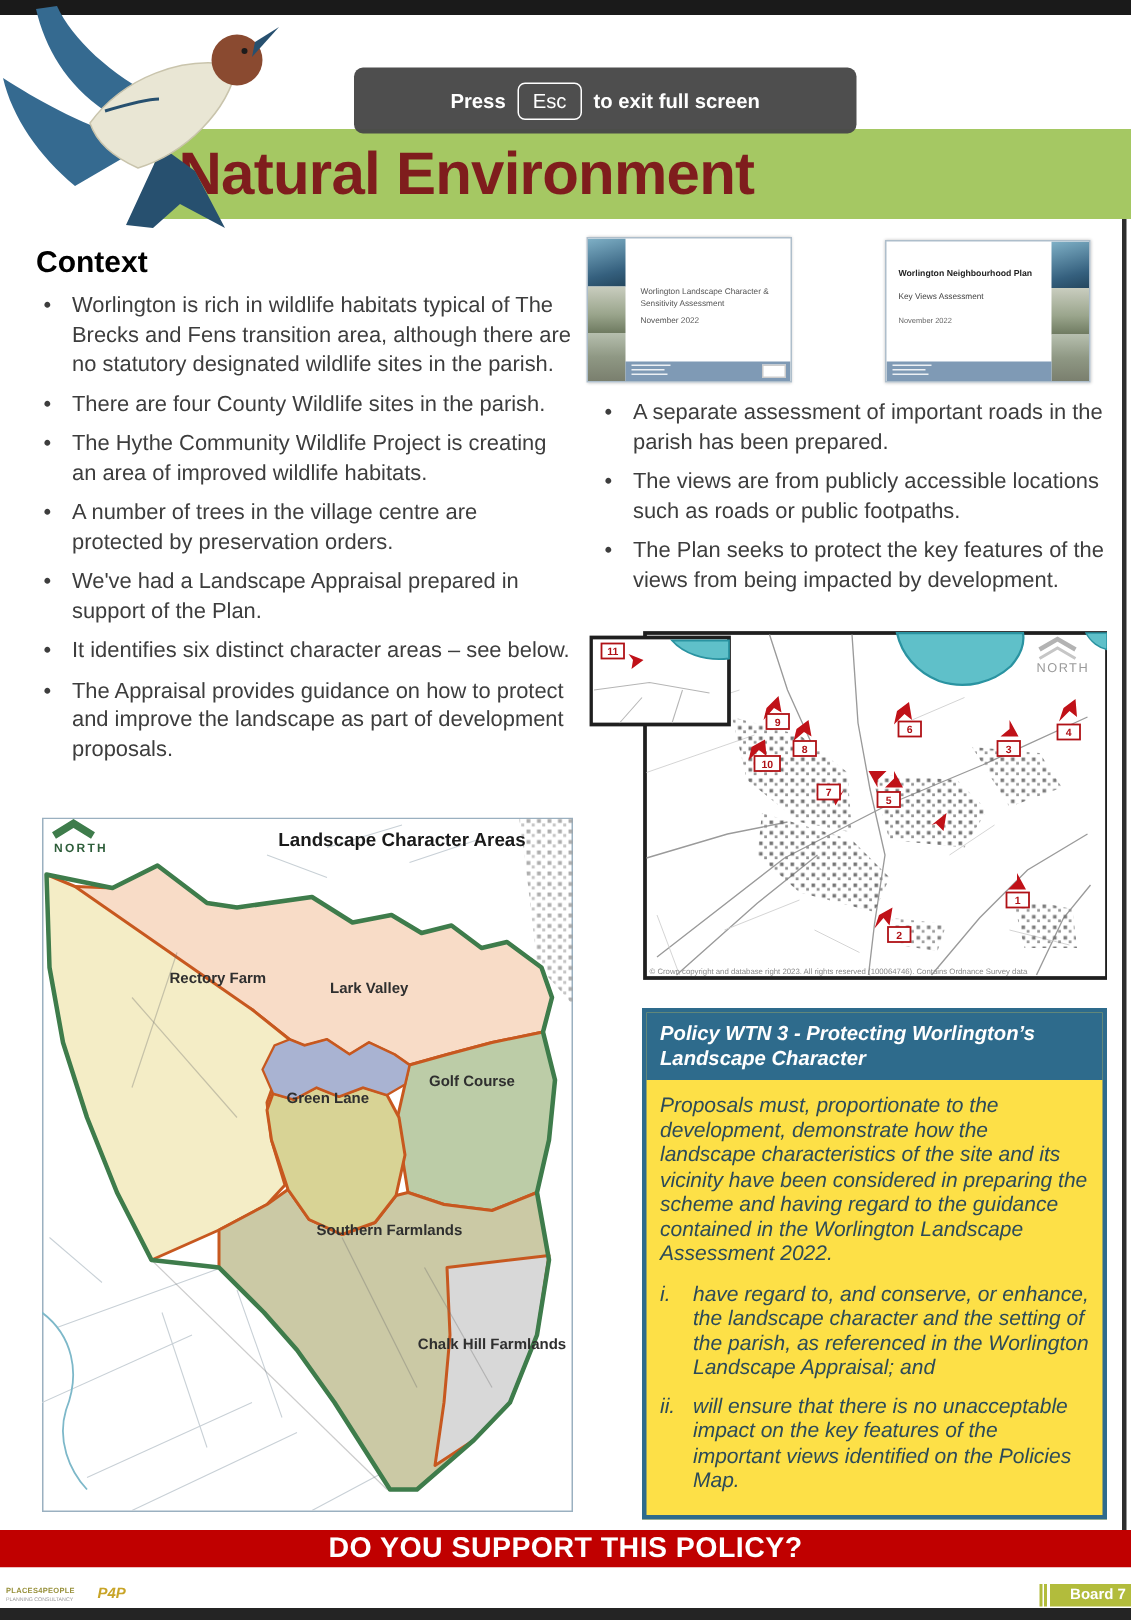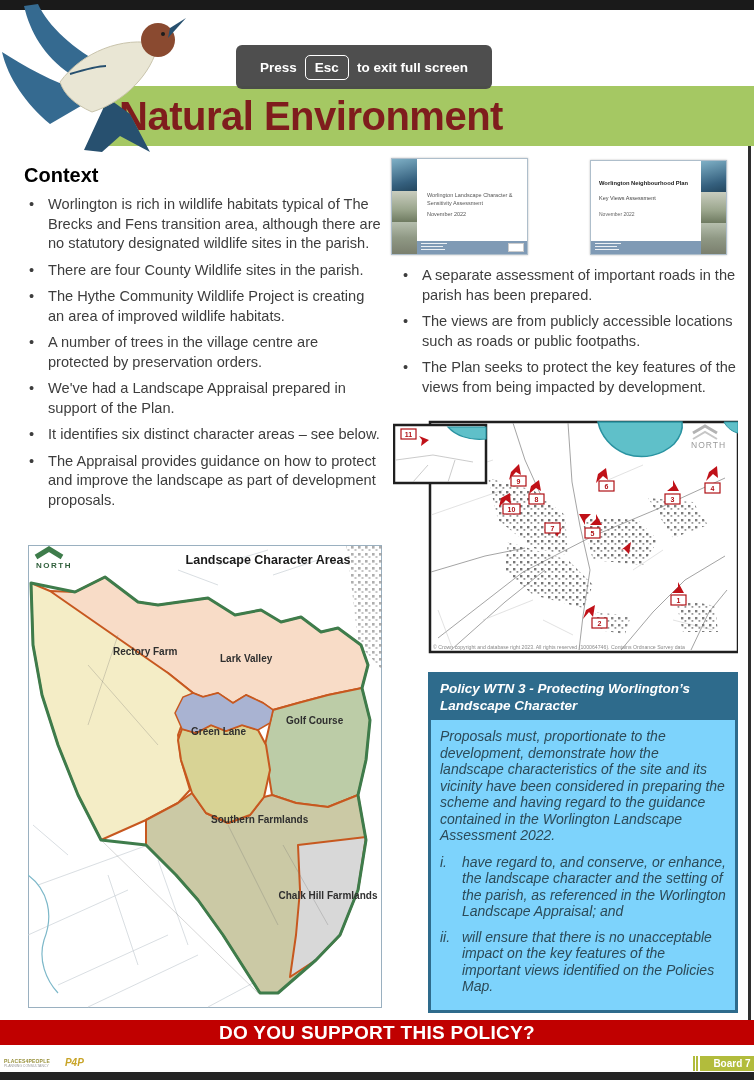--- a/index.html
+++ b/index.html
@@ -10,25 +10,25 @@
   .top-strip    { position:absolute; left:0; top:0; width:754px; height:10px; background:#1a1a1a; }
   .bottom-strip { position:absolute; left:0; top:1072px; width:754px; height:8px; background:#242424; }
   .edge-line    { position:absolute; left:748px; top:146px; width:3px; height:874px; background:#2e2e2e; }
 
   
   .banner { position:absolute; left:103px; top:86px; width:651px; height:60px;
             background:#a5c863; display:flex; align-items:center; }
   .banner h1 { font-size:40px; font-weight:bold; color:#7f1d1d; padding-left:16px; letter-spacing:-0.5px; }
 
   
-  .toast { position:absolute; left:236px; top:45px; width:256px; height:44px;
+  .toast { position:absolute; left:236px; top:45px; width:335px; height:44px;
            background:rgba(72,72,72,0.97); border-radius:6px; display:flex;
            align-items:center; justify-content:center; gap:8px; color:#fff;
            font-size:13.5px; font-weight:bold; z-index:30; }
-  .keycap { border:1.5px solid #ffffff; border-radius:5px; padding:4px 9px; font-weight:bold; }
+  .keycap { border:1.5px solid #ffffff; border-radius:5px; padding:4px 9px; font-weight:normal; }
 
   .bird { position:absolute; left:0; top:4px; z-index:40; }
 
   
   .left-col  { position:absolute; left:24px; top:164px; width:358px; }
   .left-col h2 { font-size:20px; font-weight:bold; color:#000; margin-bottom:8px; }
   ul.bullets { list-style:none; }
   ul.bullets li { display:flex; margin-bottom:7px; font-size:14.6px; line-height:19.5px; color:#3d3d3d; }
   ul.bullets .dot { width:24px; flex:none; padding-left:5px; }
   ul.bullets .txt { flex:1; }
@@ -57,21 +57,21 @@
   .ft-lines span { display:block; height:1.5px; background:rgba(255,255,255,.85); margin:1.5px 0 0 4px; }
   .ft-lines span:nth-child(1){ width:26px; } .ft-lines span:nth-child(2){ width:22px; } .ft-lines span:nth-child(3){ width:24px; }
   .ft-logo { position:absolute; right:3px; top:2px; width:16px; height:9px; background:#fff; border:0.5px solid #ccc; }
 
   
   .landscape-map { position:absolute; left:28px; top:545px; }
   .views-map     { position:absolute; left:393px; top:420px; }
 
   
   .policy { position:absolute; left:428px; top:672px; width:310px;
-            border:3px solid #2e6b8c; background:#7dd3fc; }
+            border:3px solid #2e6b8c; background:#fde047; }
   .policy-head { background:#2e6b8c; color:#fff; font-style:italic; font-weight:bold;
                  font-size:13.5px; line-height:17px; padding:5px 9px 6px 9px; }
   .policy-body { padding:8px 9px 6px 9px; font-style:italic; font-size:14px;
                  line-height:16.5px; color:#2c4a58; }
   .policy-body p { margin-bottom:10px; }
   .policy-li { display:flex; margin-bottom:9px; }
   .policy-li .mk { width:22px; flex:none; }
   .policy-li .tx { flex:1; }
 
   

